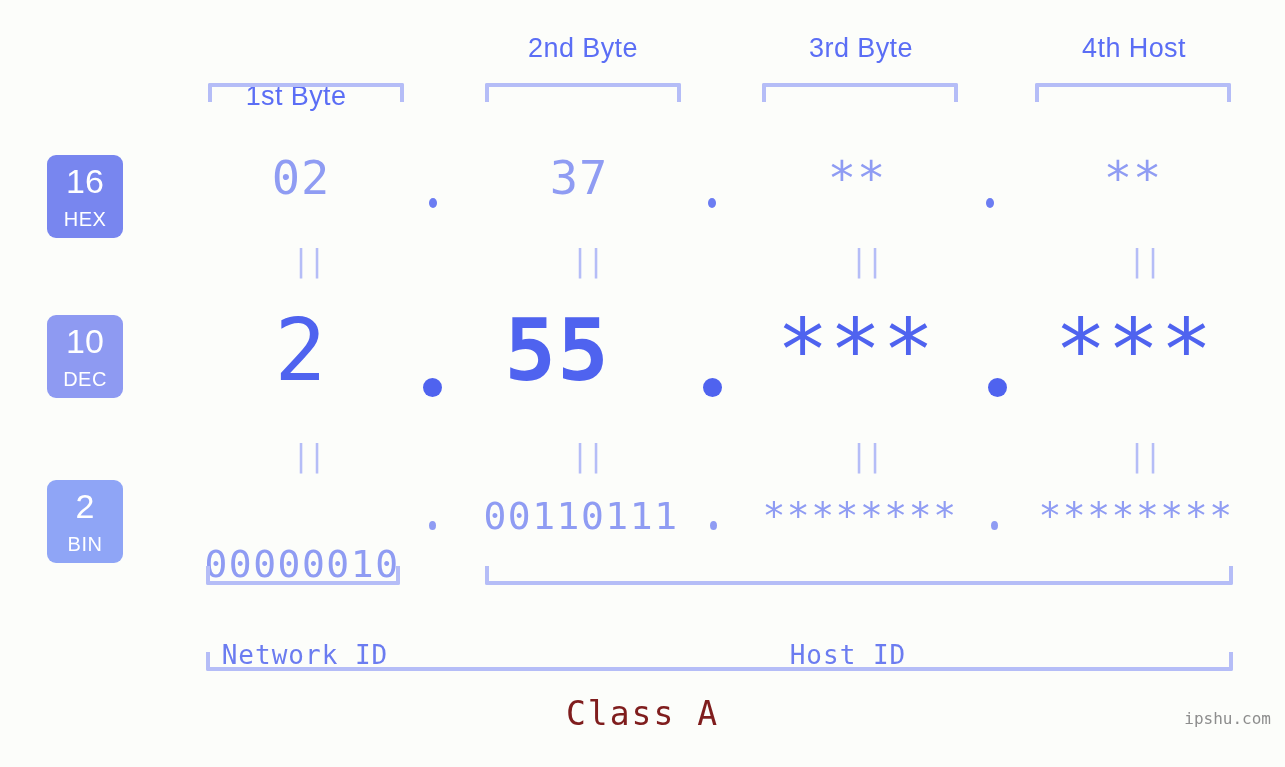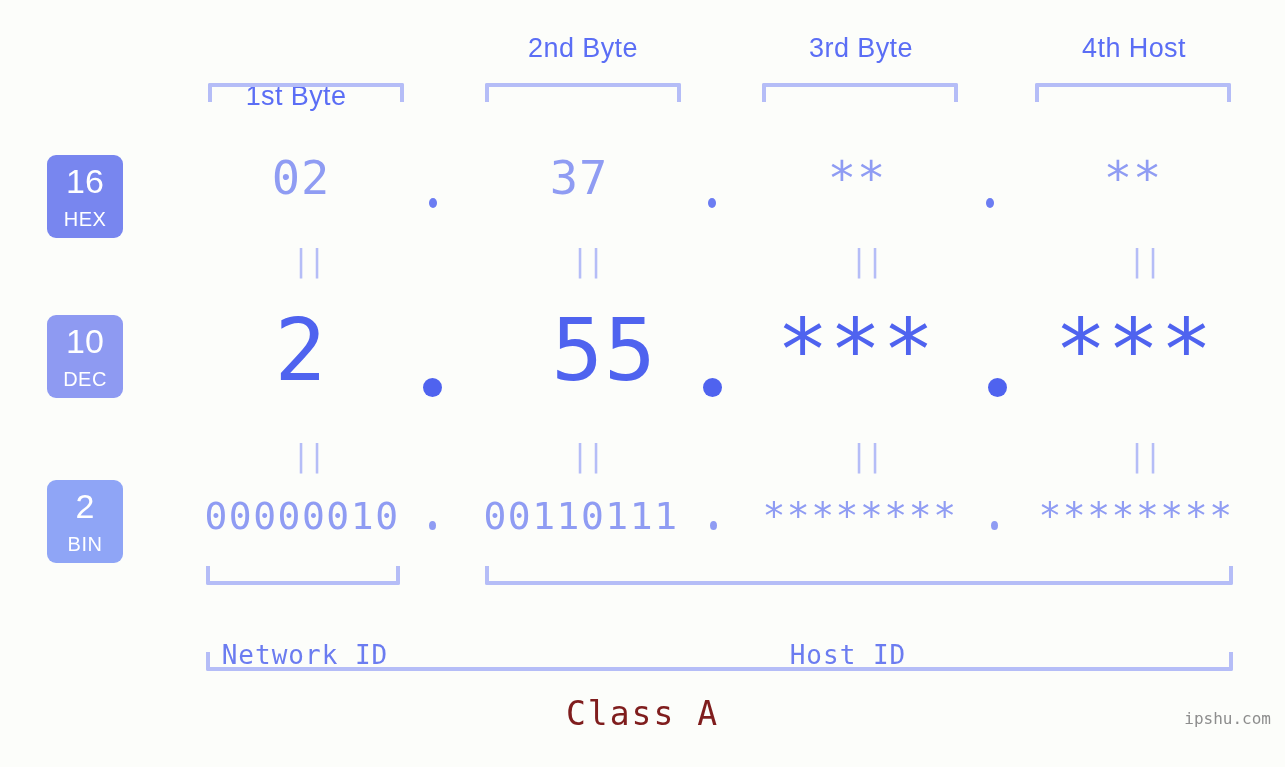--- a/index.html
+++ b/index.html
@@ -210,35 +210,35 @@
     <div class="dot-small" style="left:986px; top:198px;"></div>
   </div>
 
   <div class="eqmark" style="left:292px; top:246px;">||</div>
   <div class="eqmark" style="left:571px; top:246px;">||</div>
   <div class="eqmark" style="left:850px; top:246px;">||</div>
   <div class="eqmark" style="left:1128px; top:246px;">||</div>
 
   <div class="row" id="row-dec">
     <div class="cell" style="left:206px; width:190px;">2</div>
-    <div class="cell" style="left:509px; width:190px;">55</div>
+    <div class="cell" style="left:462px; width:190px;font-weight:bold;">55</div>
     <div class="cell" style="left:756px; width:200px;">***</div>
     <div class="cell" style="left:1034px; width:200px;">***</div>
     <div class="dot-big" style="left:423px; top:378px;"></div>
     <div class="dot-big" style="left:703px; top:378px;"></div>
     <div class="dot-big" style="left:988px; top:378px;"></div>
   </div>
 
   <div class="eqmark" style="left:292px; top:441px;">||</div>
   <div class="eqmark" style="left:571px; top:441px;">||</div>
   <div class="eqmark" style="left:850px; top:441px;">||</div>
   <div class="eqmark" style="left:1128px; top:441px;">||</div>
 
   <div class="row" id="row-bin">
-    <div class="cell" style="left:202px; width:200px;">00000010</div>
+    <div class="cell" style="left:202px; width:200px;margin-top:48px;">00000010</div>
     <div class="cell" style="left:481px; width:200px;">00110111</div>
     <div class="cell" style="left:760px; width:200px;">********</div>
     <div class="cell" style="left:1036px; width:200px;">********</div>
     <div class="dot-bin" style="left:429px; top:521px;"></div>
     <div class="dot-bin" style="left:710px; top:521px;"></div>
     <div class="dot-bin" style="left:991px; top:521px;"></div>
   </div>
 
   <div class="bracket-up" style="left:206px; top:566px; width:194px;"></div>
   <div class="bracket-up" style="left:485px; top:566px; width:748px;"></div>

